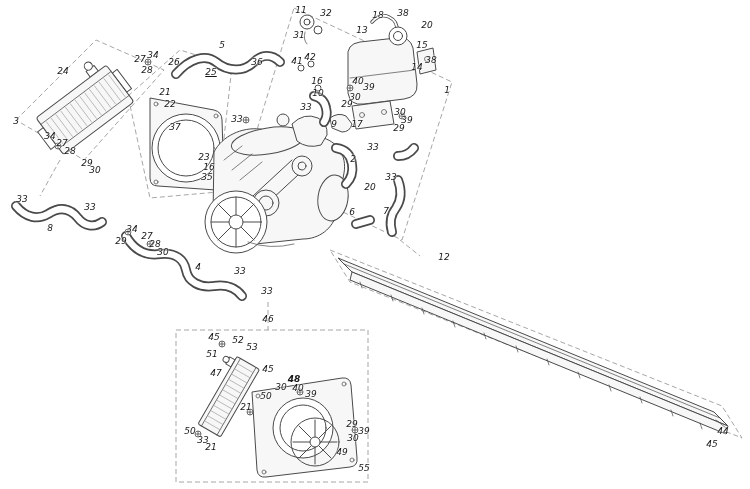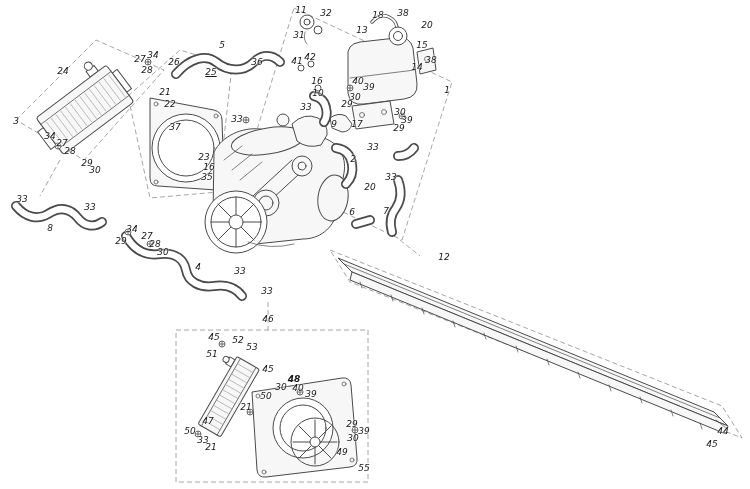--- a/index.html
+++ b/index.html
@@ -241,21 +241,21 @@
       <span class="callout" style="left: 352px; top: 212px;">6</span>
       <span class="callout" style="left: 386px; top: 211px;">7</span>
       <span class="callout" style="left: 444px; top: 257px;">12</span>
       <span class="callout" style="left: 723px; top: 431px;">44</span>
       <span class="callout" style="left: 712px; top: 444px;">45</span>
       <span class="callout" style="left: 268px; top: 319px;">46</span>
       <span class="callout" style="left: 214px; top: 337px;">45</span>
       <span class="callout" style="left: 238px; top: 340px;">52</span>
       <span class="callout" style="left: 252px; top: 347px;">53</span>
       <span class="callout" style="left: 212px; top: 354px;">51</span>
-      <span class="callout" style="left: 208px; top: 373px; margin-top: 48px;">47</span>
+      <span class="callout" style="left: 216px; top: 373px;">47</span>
       <span class="callout" style="left: 268px; top: 369px;">45</span>
       <span class="callout" style="left: 294px; top: 379px; font-weight: bold;">48</span>
       <span class="callout" style="left: 298px; top: 388px;">40</span>
       <span class="callout" style="left: 311px; top: 394px;">39</span>
       <span class="callout" style="left: 281px; top: 387px;">30</span>
       <span class="callout" style="left: 266px; top: 396px;">50</span>
       <span class="callout" style="left: 246px; top: 407px;">21</span>
       <span class="callout" style="left: 190px; top: 431px;">50</span>
       <span class="callout" style="left: 203px; top: 440px;">33</span>
       <span class="callout" style="left: 211px; top: 447px;">21</span>

